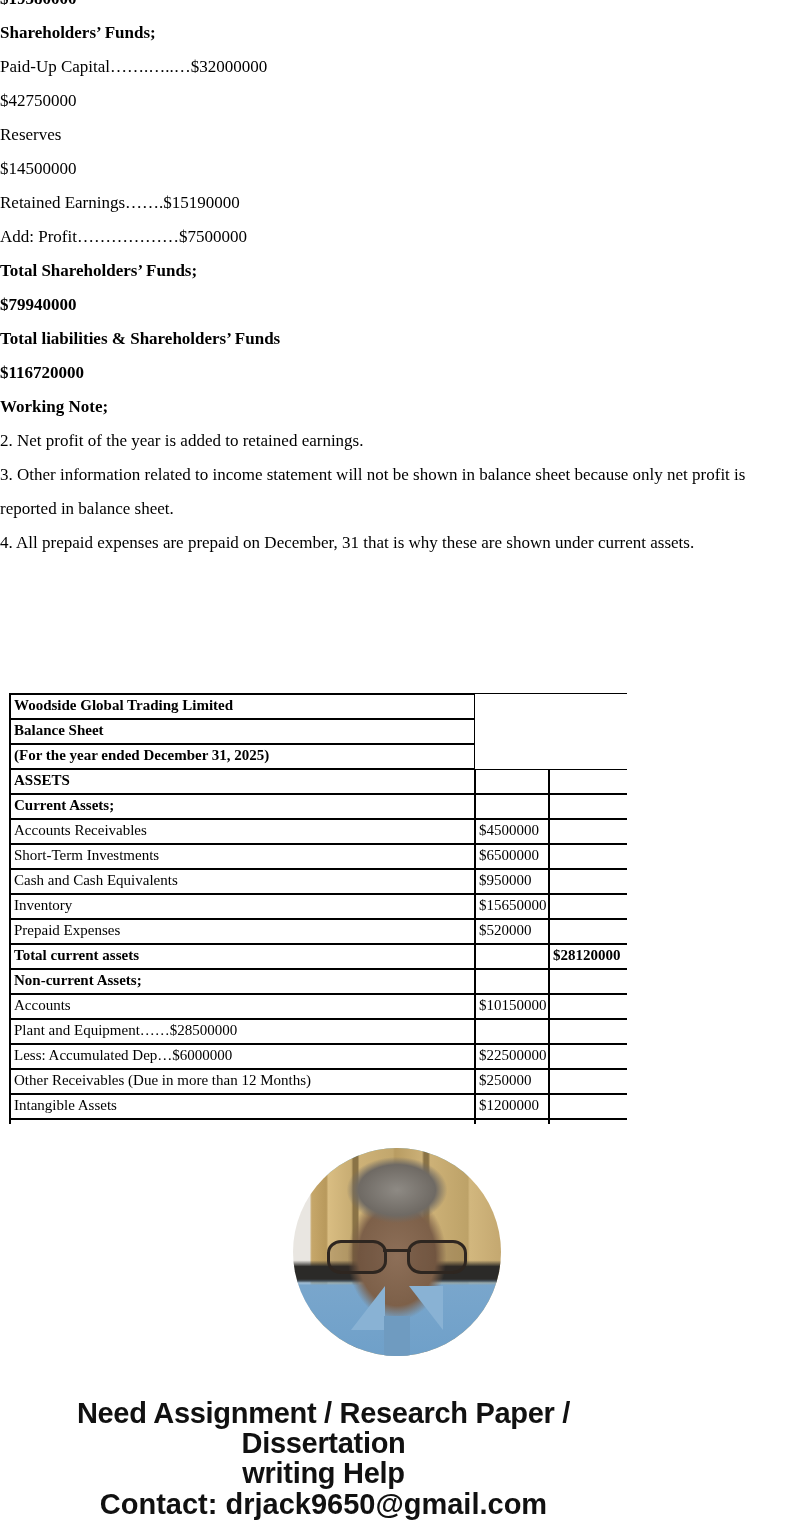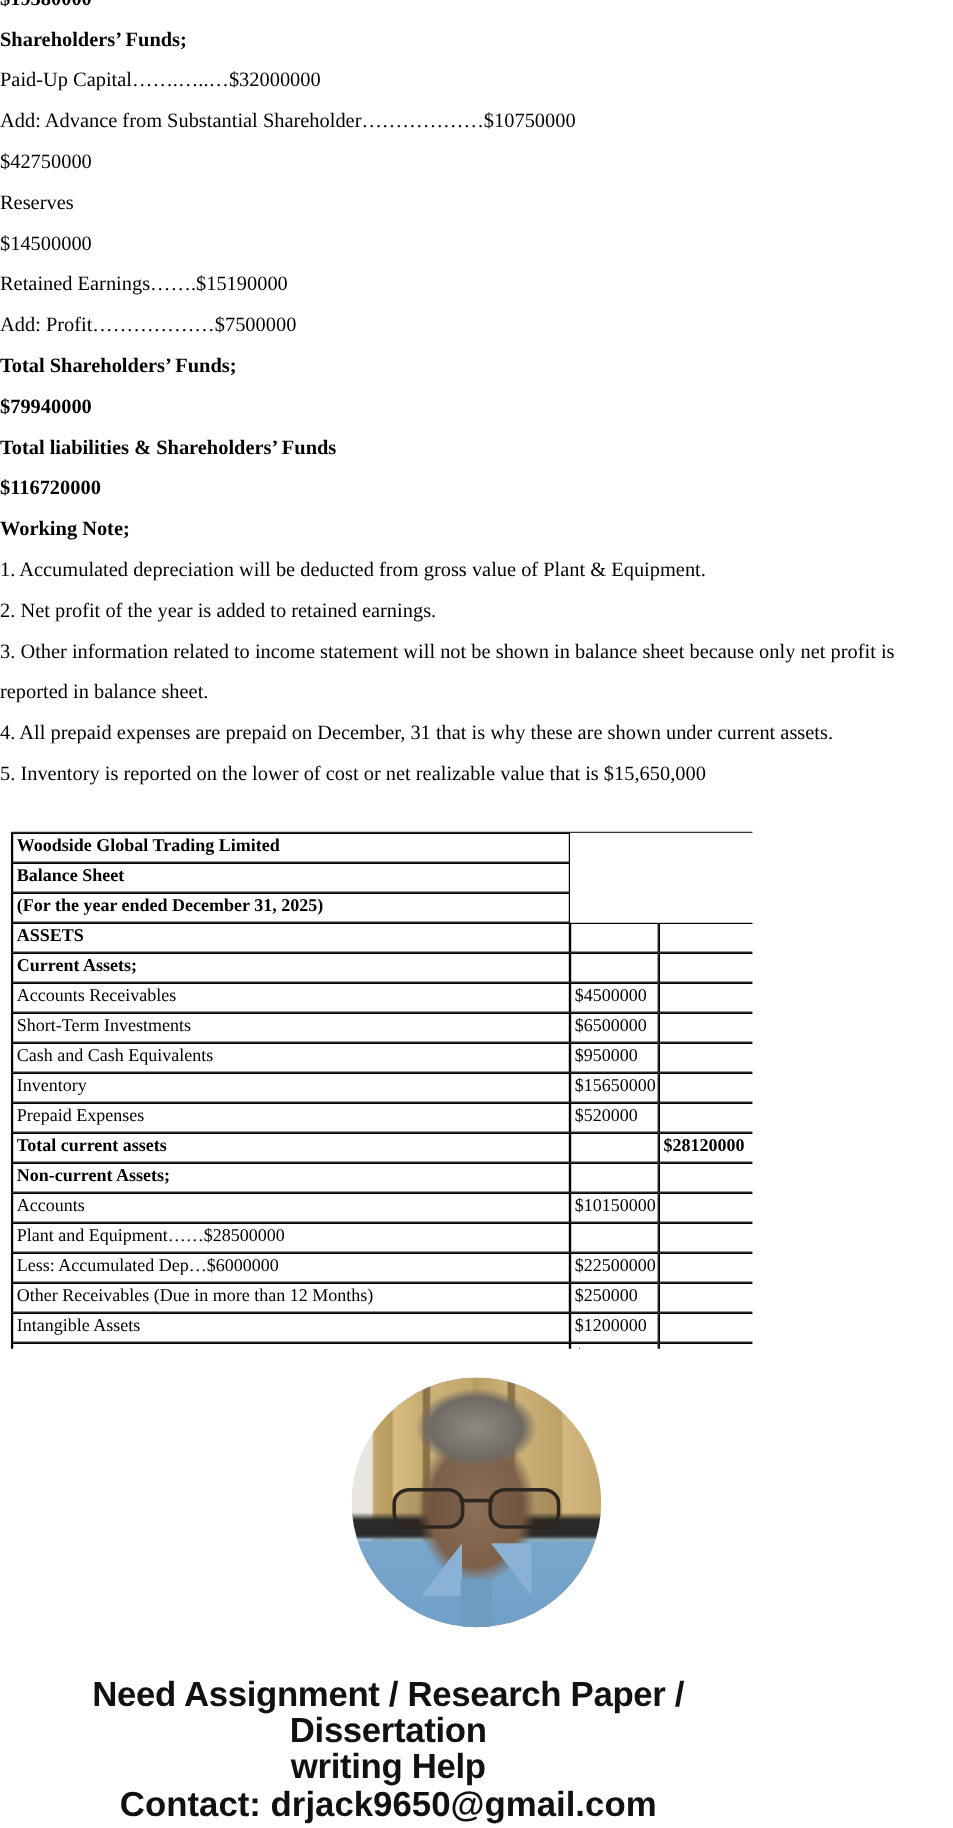--- a/index.html
+++ b/index.html
@@ -179,36 +179,33 @@
     margin-top: 1px;
   }
 </style>
 </head>
 <body>
 
 <div id="doc">
     <p class="p b">$19580000</p>
     <p class="p b">Shareholders’ Funds;</p>
     <p class="p">Paid-Up Capital…….…..…$32000000</p>
-    <p class="p">Add: Advance from Substantial Shareholder………………$10750000</p>
     <p class="p">$42750000</p>
     <p class="p">Reserves</p>
     <p class="p">$14500000</p>
     <p class="p">Retained Earnings…….$15190000</p>
     <p class="p">Add: Profit………………$7500000</p>
     <p class="p b">Total Shareholders’ Funds;</p>
     <p class="p b">$79940000</p>
     <p class="p b">Total liabilities &amp; Shareholders’ Funds</p>
     <p class="p b">$116720000</p>
     <p class="p b">Working Note;</p>
-    <p class="p">1. Accumulated depreciation will be deducted from gross value of Plant &amp; Equipment.</p>
     <p class="p">2. Net profit of the year is added to retained earnings.</p>
     <p class="p">3. Other information related to income statement will not be shown in balance sheet because only net profit is reported in balance sheet.</p>
     <p class="p">4. All prepaid expenses are prepaid on December, 31 that is why these are shown under current assets.</p>
-    <p class="p">5. Inventory is reported on the lower of cost or net realizable value that is $15,650,000</p>
   </div>
 
 <div id="table-wrap">
   <table class="bs">
     <tbody id="bs-body">
         <tr>
           <td class="c1 bold">Woodside Global Trading Limited</td>
           <td class="c2 empty-noborder"></td>
           <td class="c3 empty-noborder"></td>
         </tr>

